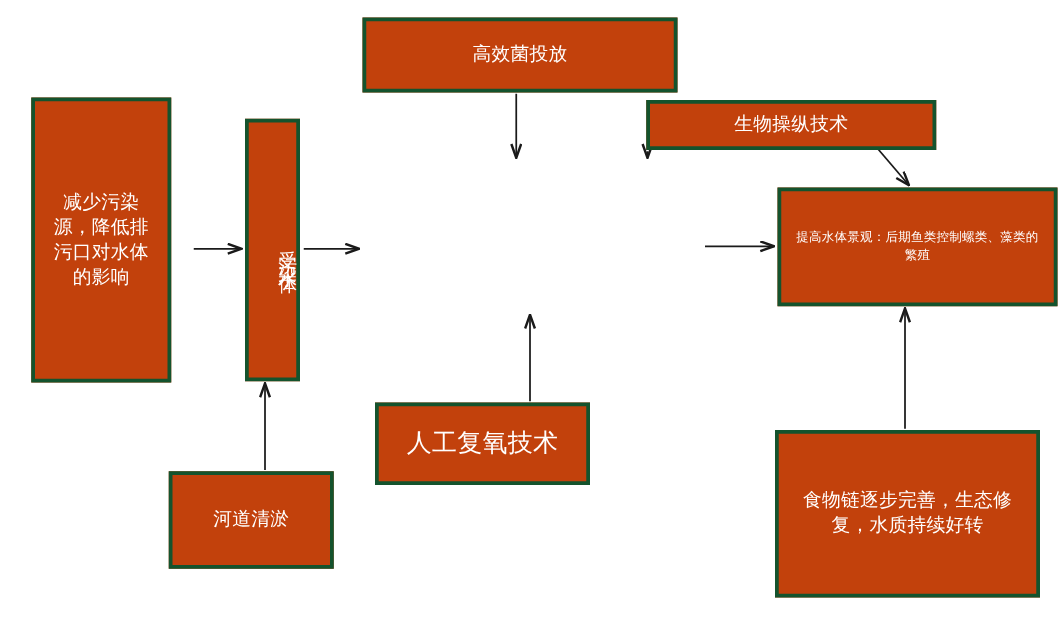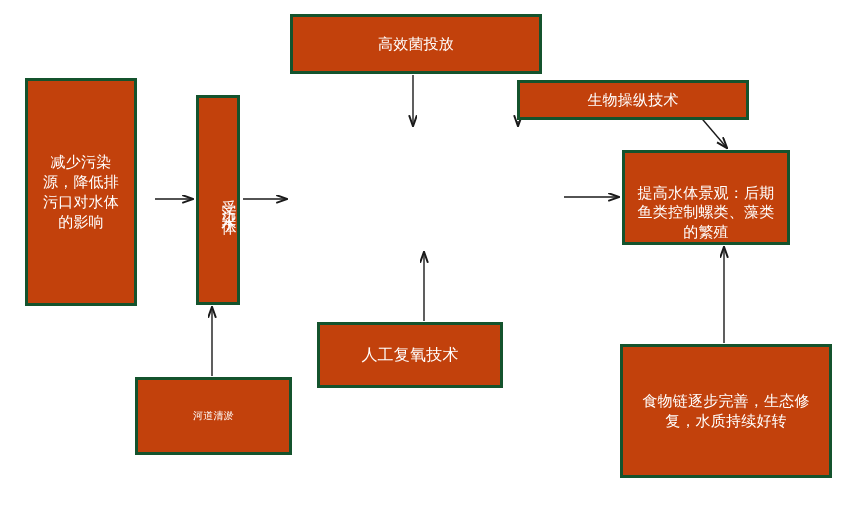--- a/index.html
+++ b/index.html
@@ -44,30 +44,30 @@
   
   #node-source      { left: 25px;  top: 78px;  width: 112px; height: 228px; font-size: 15px; }
   #node-source .label { padding: 0 10px; }
 
   #node-polluted    { left: 196px; top: 95px;  width: 44px;  height: 210px; font-size: 15px; }
   #node-polluted .label { writing-mode: vertical-rl; text-orientation: upright; letter-spacing: 5px; line-height: 1.1; padding: 0; }
 
   #node-treatment   { left: 290px; top: 128px; width: 272px; height: 122px; font-size: 15px; }
   #node-treatment .label { padding: 0 10px; }
 
-  #node-landscape   { left: 622px; top: 150px; width: 168px; height: 95px;  font-size: 15px; align-items: flex-end; }
+  #node-landscape   { left: 622px; top: 150px; width: 224px; height: 95px;  font-size: 10px; }
   #node-landscape .label { padding: 0 8px; }
 
   #node-bacteria    { left: 290px; top: 14px;  width: 252px; height: 60px;  font-size: 15px; }
 
   #node-biomanip    { left: 473px; top: 80px;  width: 232px; height: 40px;  font-size: 15px; margin-left: 44px; }
 
-  #node-aeration    { left: 317px; top: 322px; width: 186px; height: 66px;  font-size: 16px; }
+  #node-aeration    { left: 300px; top: 322px; width: 172px; height: 66px;  font-size: 20px; }
 
-  #node-dredging    { left: 135px; top: 377px; width: 157px; height: 78px;  font-size: 10px; }
+  #node-dredging    { left: 135px; top: 377px; width: 132px; height: 78px;  font-size: 15px; }
 
   #node-foodchain   { left: 620px; top: 344px; width: 212px; height: 134px; font-size: 15px; }
   #node-foodchain .label { padding: 0 10px; }
 
   svg#edges {
     position: absolute;
     left: 0;
     top: 0;
     width: 850px;
     height: 505px;

